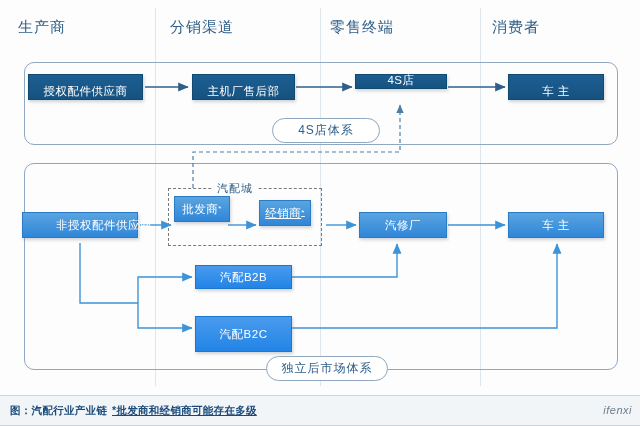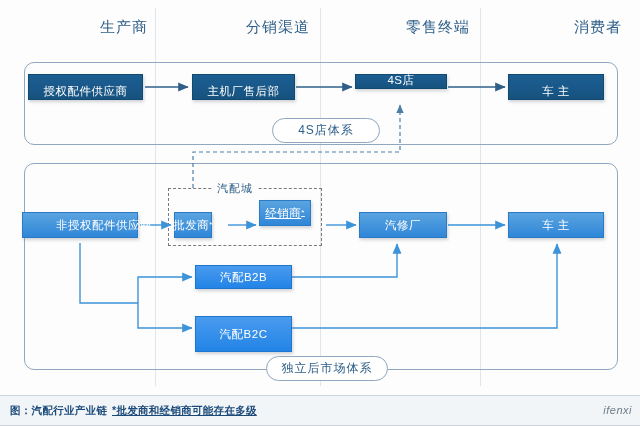--- a/index.html
+++ b/index.html
@@ -8,21 +8,21 @@
     background:#ffffff;
     font-family:"Liberation Sans","DejaVu Sans",sans-serif;
     overflow:hidden;
   }
   #stage{position:relative;width:640px;height:426px;background:#fdfdfd;}
 
   
   .col-head{
     position:absolute;top:18px;
     font-size:15px;color:#2f5f88;letter-spacing:1px;
-    text-align:right;white-space:nowrap;
+    text-align:left;white-space:nowrap;
   }
   .col-div{position:absolute;top:8px;width:1px;background:#dfe6ec;}
 
   
   .container-box{
     position:absolute;
     border:1px solid #8fa8c0;
     border-radius:10px;
     background:transparent;
     box-sizing:border-box;
@@ -173,21 +173,21 @@
     <span>车 主</span>
   </div>
 
   <div class="pill" style="left:272px;top:118px;width:108px;height:25px;">
     <span>4S店体系</span>
   </div>
 
   <div class="node mid" style="left:22px;top:212px;width:116px;height:26px;padding-left:48px;">
     <span>非授权配件供应商</span>
   </div>
-  <div class="node mid" style="left:174px;top:212px;width:38px;height:26px;">
+  <div class="node mid" style="left:174px;top:196px;width:56px;height:26px;">
     <span>批发商</span>
       <sup>*</sup>
   </div>
   <div class="node mid" style="left:259px;top:200px;width:52px;height:26px;text-decoration:underline;">
     <span>经销商</span>
       <sup>*</sup>
   </div>
   <div class="node mid" style="left:359px;top:212px;width:88px;height:26px;">
     <span>汽修厂</span>
   </div>

